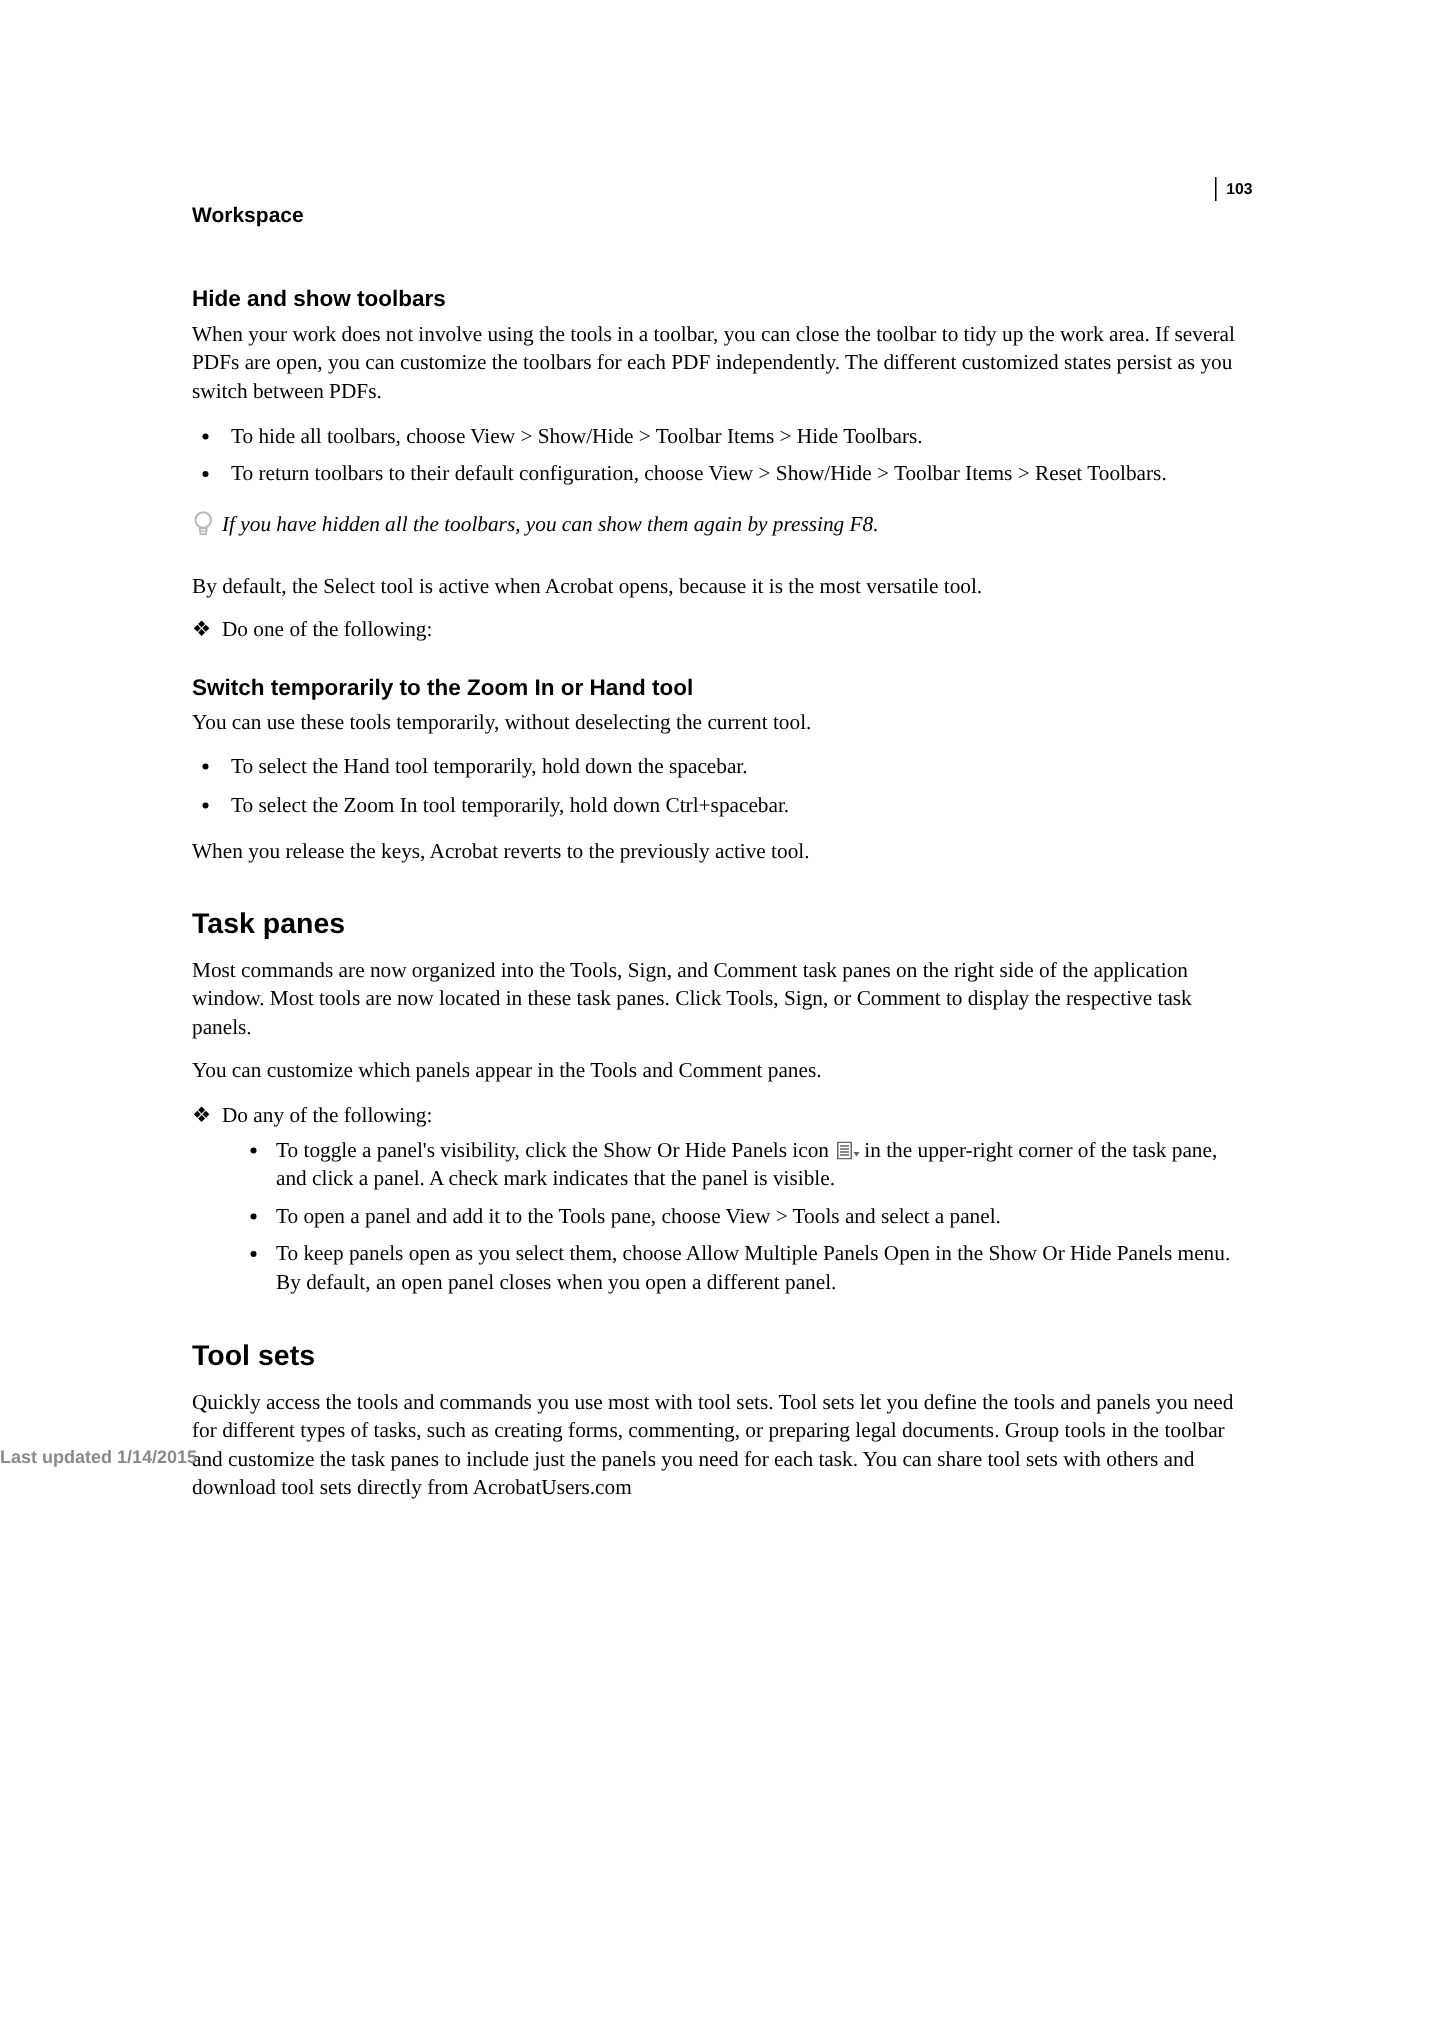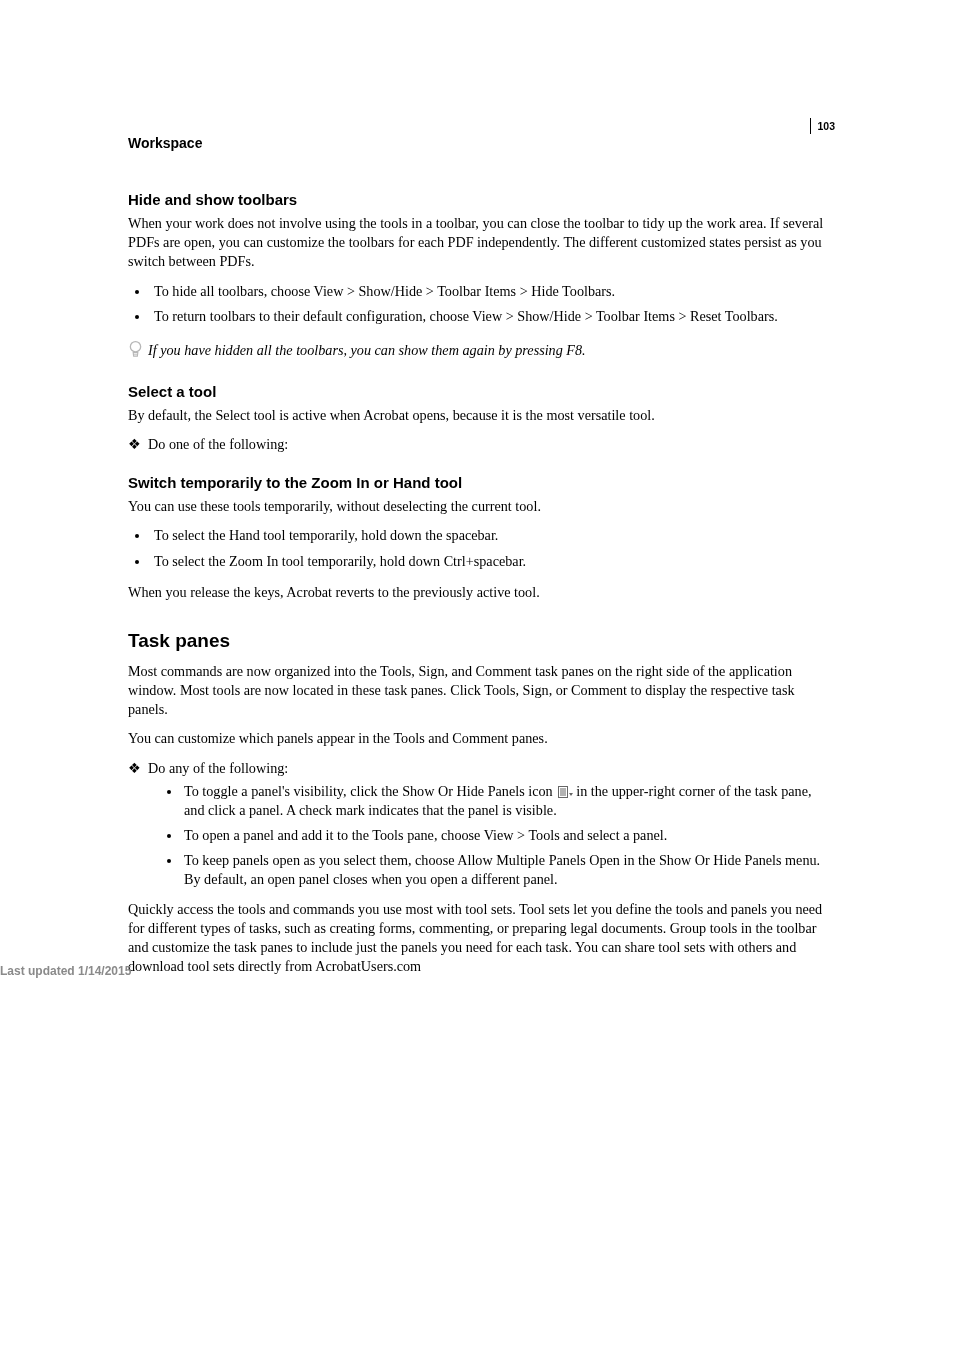--- a/index.html
+++ b/index.html
@@ -145,21 +145,20 @@
     <span class="tip-icon">
       <svg viewBox="0 0 16 20" width="15" height="19">
         <circle cx="8" cy="7" r="5.5" fill="none" stroke="#b7b7b7" stroke-width="1.4"></circle>
         <path d="M5.5 13 L10.5 13 L10 17 L6 17 Z" fill="none" stroke="#b7b7b7" stroke-width="1.2"></path>
         <line x1="6" y1="15" x2="10" y2="15" stroke="#b7b7b7" stroke-width="1"></line>
       </svg>
     </span>
     <span class="tip-text">If you have hidden all the toolbars, you can show them again by pressing F8.</span>
   </div>
 
-  <div class="h3 gap-top-sm">Select a tool</div>
   <p class="body">By default, the Select tool is active when Acrobat opens, because it is the most versatile tool.</p>
   <div class="diamond-block">
     <span class="diamond">❖</span>
     <span>Do one of the following:</span>
   </div>
 
   <div class="h3 gap-top-sm">Switch temporarily to the Zoom In or Hand tool</div>
   <p class="body">You can use these tools temporarily, without deselecting the current tool.</p>
   <ul class="bullet-list">
     <li>To select the Hand tool temporarily, hold down the spacebar.</li>
@@ -184,16 +183,17 @@
           <line x1="2" y1="7" x2="8" y2="7" stroke="#666" stroke-width="1"></line>
           <line x1="2" y1="9" x2="8" y2="9" stroke="#666" stroke-width="1"></line>
           <path d="M11 7 L13 10 L15 7 Z" fill="#666"></path>
         </svg>
       </span><span>in the upper-right corner of the task pane, and click a panel. A check mark indicates that the panel is visible.</span>
     </li>
     <li>To open a panel and add it to the Tools pane, choose View &gt; Tools and select a panel.</li>
     <li>To keep panels open as you select them, choose Allow Multiple Panels Open in the Show Or Hide Panels menu. By default, an open panel closes when you open a different panel.</li>
   </ul>
 
+  <div class="h2">Tool sets</div>
   <p class="body">Quickly access the tools and commands you use most with tool sets. Tool sets let you define the tools and panels you need for different types of tasks, such as creating forms, commenting, or preparing legal documents. Group tools in the toolbar and customize the task panes to include just the panels you need for each task. You can share tool sets with others and download tool sets directly from AcrobatUsers.com</p>
 
   <div class="footer">Last updated 1/14/2015</div>
 </div>
 
 </body></html>

